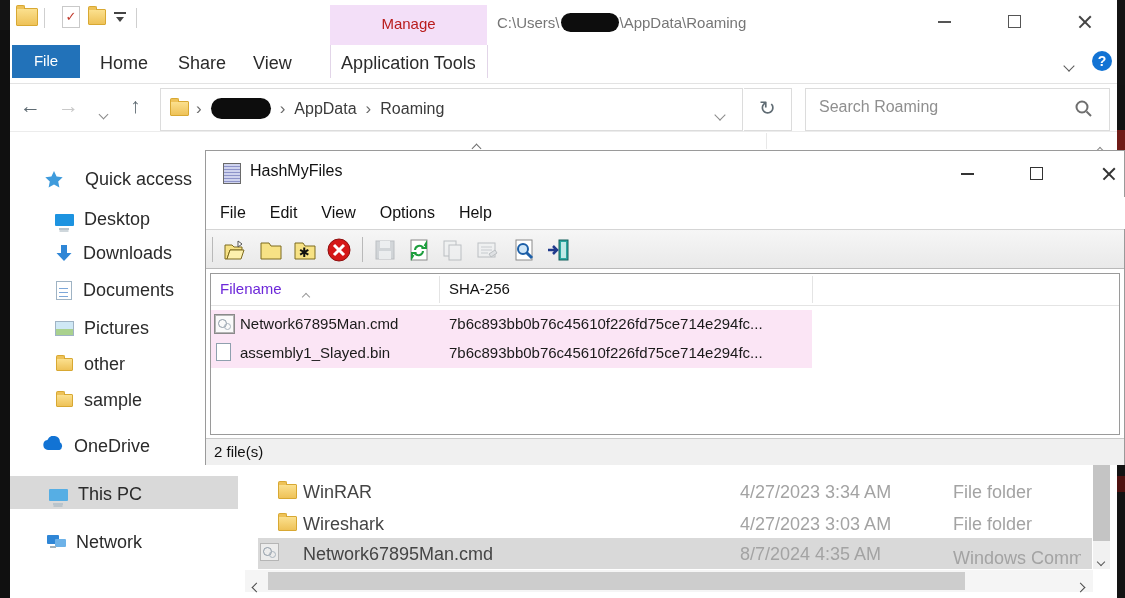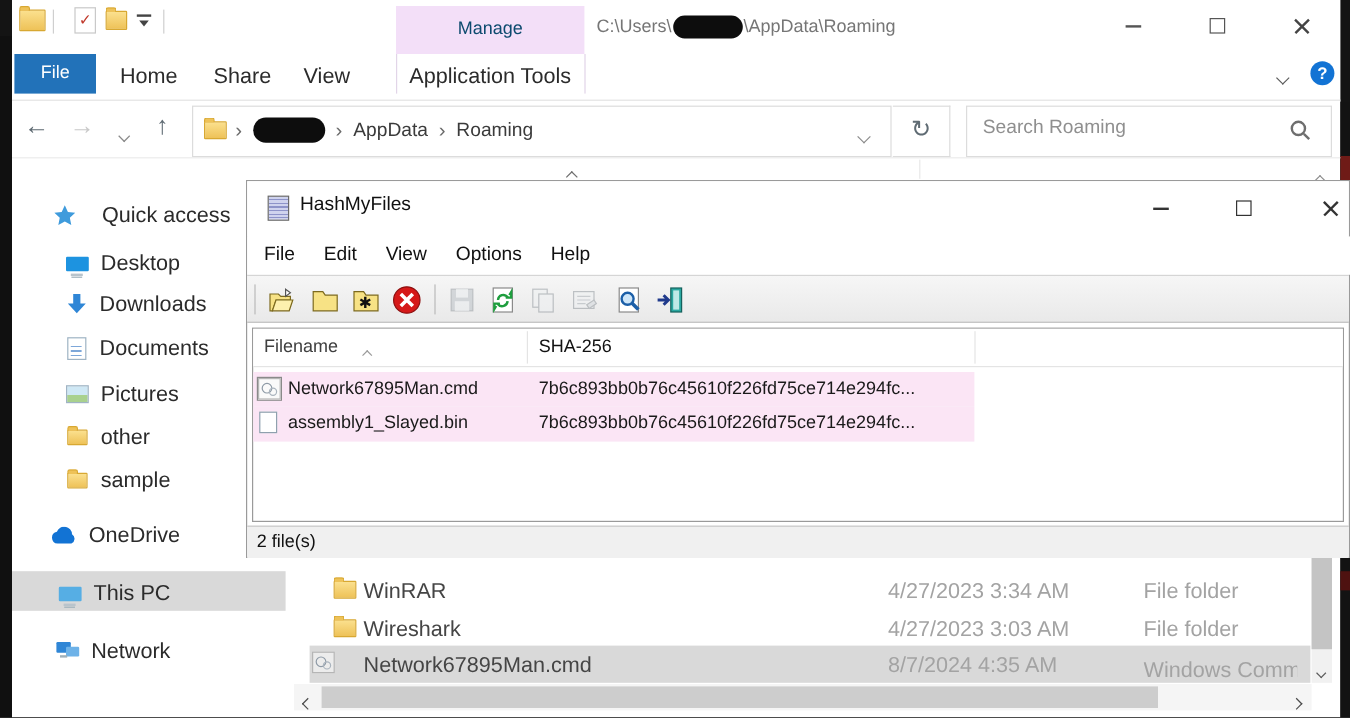--- a/index.html
+++ b/index.html
@@ -55,21 +55,21 @@
 <div class="abs" style="left:62px;top:6px;width:16px;height:20px;background:#fff;border:1px solid #c9c9c9;color:#c0392b;font-size:13px;font-weight:bold;text-align:center;line-height:19px;">✓</div>
 <div class="abs" style="left:88px;top:9px;">
       <div class="fldr" style="width:16px;height:14px;"></div>
     </div>
 <div class="abs" style="left:114px;top:12px;width:12px;">
   <div style="height:2px;background:#444;margin-bottom:3px;"></div>
   <div style="width:0;height:0;border-left:4px solid transparent;border-right:4px solid transparent;border-top:5px solid #444;margin:0 auto;"></div>
 </div>
 <div class="abs vline" style="left:136px;top:8px;height:20px;"></div>
 
-<div class="abs" style="left:330px;top:5px;width:157px;height:40px;background:#f3dff8;color:#0c4a6e;font-size:15px;text-align:center;line-height:38px;">Manage</div>
+<div class="abs" style="left:330px;top:5px;width:157px;height:40px;background:#f3dff8;color:#b91c1c;font-size:15px;text-align:center;line-height:38px;">Manage</div>
 
 <div class="abs nowrap" style="left:497px;top:13px;font-size:15px;color:#767676;display:flex;align-items:center;">
   <span>C:\Users\</span>
   <span style="display:inline-block;width:58px;height:19px;background:#0d0d0d;border-radius:10px;margin:0 1px;"></span>
   <span>\AppData\Roaming</span>
 </div>
 
 <div class="abs winbtn-min" style="left:938px;top:21px;background:#555;"></div>
 <div class="abs winbtn-max" style="left:1008px;top:15px;border-color:#555;"></div>
 <div class="abs" style="left:1078px;top:14px;width:14px;height:14px;">
@@ -158,21 +158,21 @@
         <span class="fldr sm" style="display:block;"></span>
       </span>
   <span class="t15">other</span>
 </div>
 <div class="abs" style="left:56px;top:390px;display:flex;align-items:center;gap:11px;">
   <span>
         <span class="fldr sm" style="display:block;"></span>
       </span>
   <span class="t15">sample</span>
 </div>
-<div class="abs" style="left:42px;top:436px;display:flex;align-items:center;gap:9px;">
+<div class="abs" style="left:42px;top:436px;display:flex;align-items:flex-start;gap:9px;">
   <svg width="23" height="15" viewBox="0 0 23 15">
         <path d="M6 14a5 5 0 01-.6-9.9A6.5 6.5 0 0118 6.2 4.4 4.4 0 0117.5 14z" fill="#1273d4"></path>
       </svg>
   <span class="t15">OneDrive</span>
 </div>
 <div class="abs" style="left:49px;top:484px;display:flex;align-items:center;gap:10px;">
   <span>
         <span class="mon pale" style="display:block;"></span>
       </span>
   <span class="t15">This PC</span>
@@ -291,21 +291,21 @@
     <svg class="abs" style="left:340px;top:7px;" width="26" height="26" viewBox="0 0 26 26">
           <rect x="13" y="3" width="9" height="20" fill="#2aa7a0" stroke="#14615d"></rect>
           <rect x="15" y="5" width="5" height="16" fill="#bfe9e6"></rect>
           <path d="M2 13h8M7 9l4 4-4 4" fill="none" stroke="#203a8c" stroke-width="2.5"></path>
         </svg>
   </div>
 
   <div class="abs" style="left:4px;top:122px;width:910px;height:162px;background:#fff;border:1px solid #9a9a9a;box-sizing:border-box;">
 
     <div class="abs" style="left:0;top:0;width:908px;height:31px;background:#fff;border-bottom:1px solid #e4e4e4;">
-      <span class="abs nowrap" style="left:9px;top:6px;font-size:15px;color:#404040;">Filename</span>
+      <span class="abs nowrap" style="left:9px;top:6px;font-size:15px;color:#6d28d9;">Filename</span>
       <span class="abs" style="left:92px;top:12px;"><span class="chev up thin" style="width:5px;height:5px;border-color:#9a9a9a;"></span></span>
       <div class="abs vline" style="left:228px;top:2px;height:27px;background:#e4e4e4;"></div>
       <span class="abs nowrap" style="left:238px;top:6px;font-size:15px;color:#111;">SHA-256</span>
       <div class="abs vline" style="left:601px;top:2px;height:27px;background:#e4e4e4;"></div>
     </div>
 
     <div class="abs" style="left:0;top:36px;width:601px;height:29px;background:#fbe5f5;">
       <span class="abs" style="left:4px;top:5px;outline:1px solid #8a8a8a;">
             <span class="cmdico" style="display:block;"></span>
           </span>

